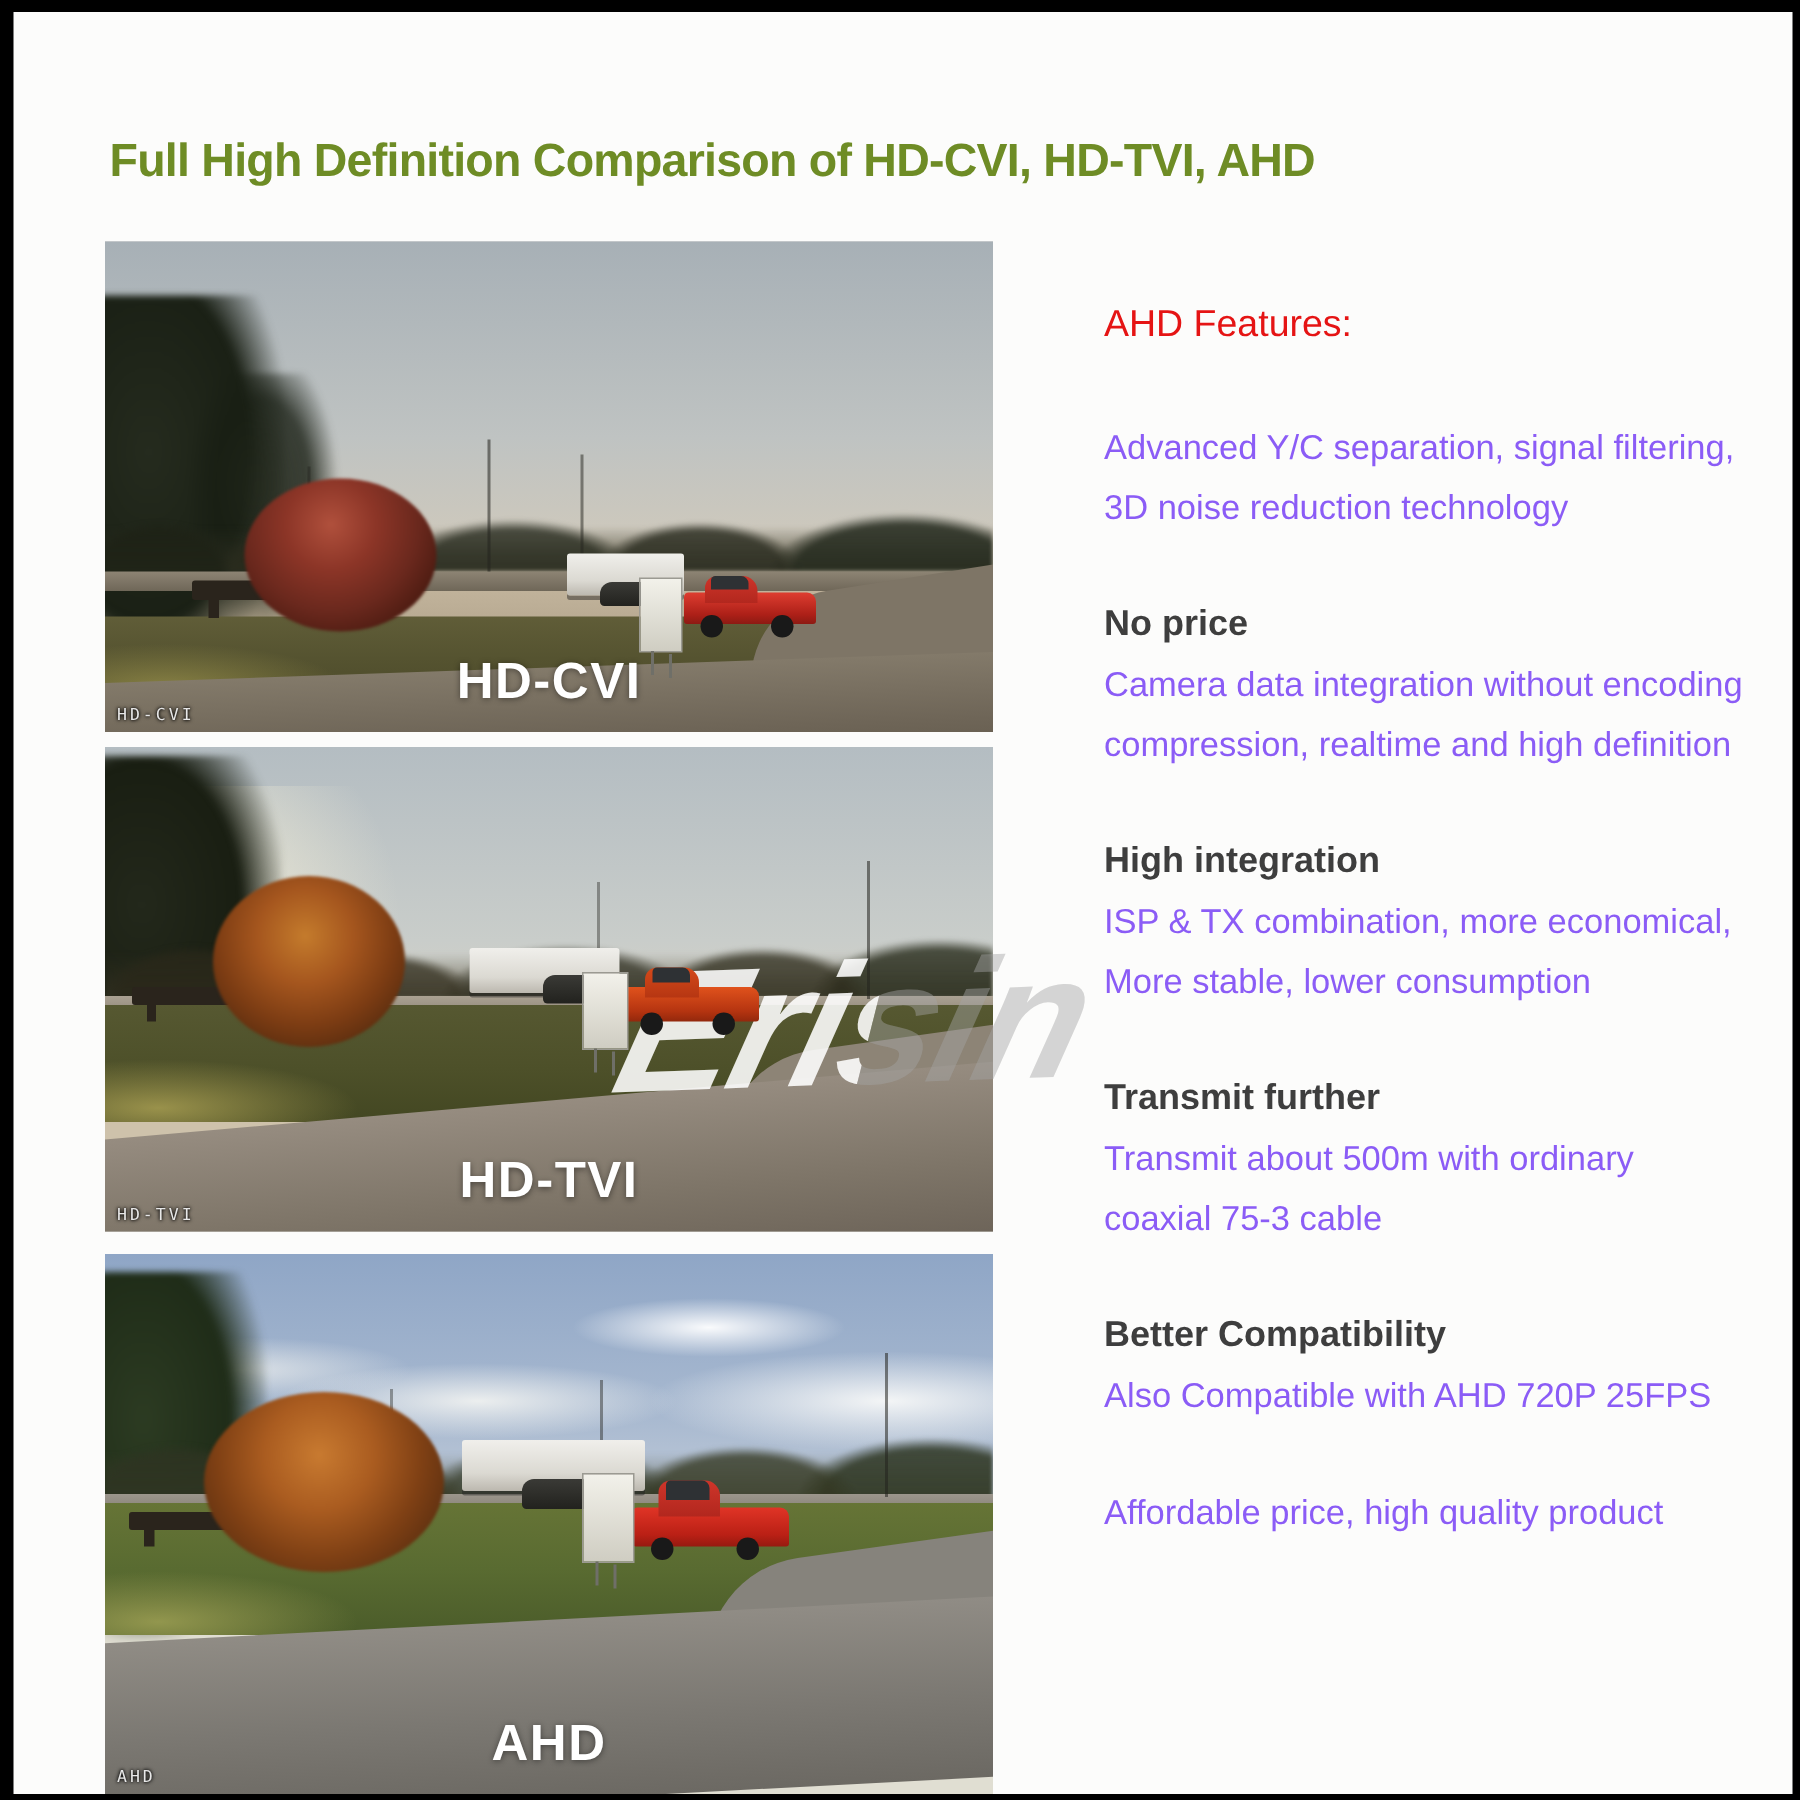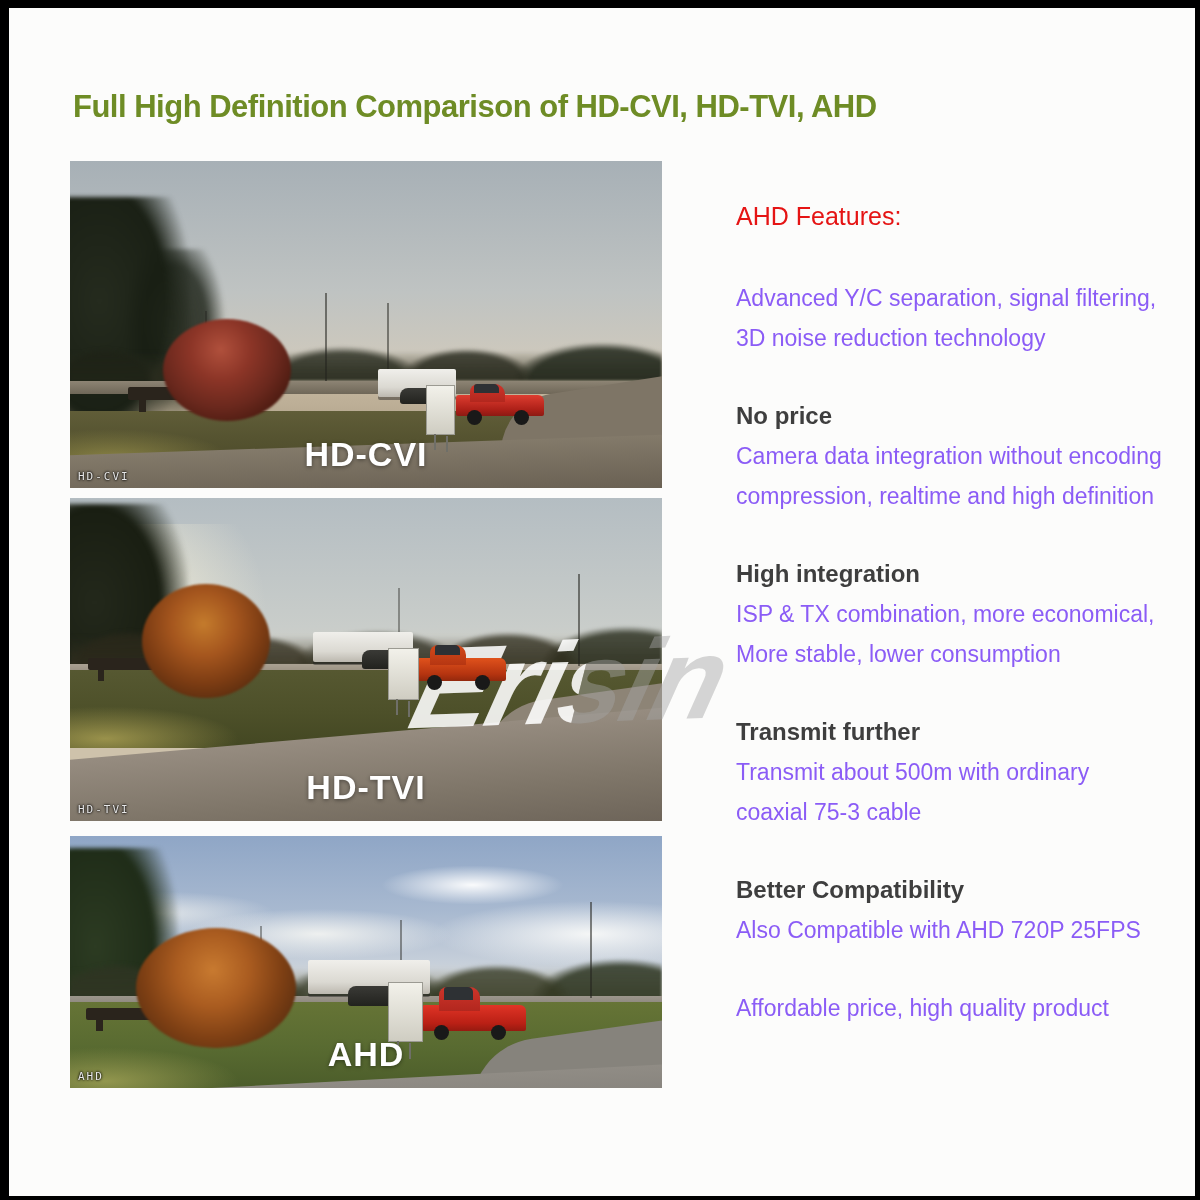--- a/index.html
+++ b/index.html
@@ -16,21 +16,21 @@
   
   .title{
     position:absolute;left:64px;top:60px;width:1060px;
     font-size:31px;font-weight:700;letter-spacing:-0.5px;
     color:#6e8c25;white-space:nowrap;
   }
   
   .photo{position:absolute;left:21px;width:592px;overflow:hidden;background:#9aa0a3;}
   #photo1{top:137px;height:327px;}
   #photo2{top:474px;height:323px;}
-  #photo3{top:812px;height:252px;}
+  #photo3{top:812px;height:360px;}
   .photo>div{position:absolute;}
   .sky{inset:0;}
   #photo1 .sky{background:linear-gradient(180deg,#a7b0b6 0%,#bfc3c2 40%,#ccc8bd 58%,#c2b49c 70%,#b5a78f 80%);}
   #photo2 .sky{background:linear-gradient(180deg,#b4bdc2 0%,#c9cdca 40%,#d6d2c4 55%,#cec2ab 68%);}
   #photo3 .sky{background:linear-gradient(180deg,#8fa6c6 0%,#a8b9d0 30%,#c6cfda 50%,#e0ded2 64%);}
   .clouds{left:0;right:0;top:0;height:140px;}
   #photo3 .clouds{background:
     radial-gradient(ellipse 130px 28px at 68% 35%, rgba(255,255,255,.95), transparent 70%),
     radial-gradient(ellipse 190px 36px at 42% 70%, rgba(248,248,244,.85), transparent 70%),
     radial-gradient(ellipse 220px 46px at 88% 70%, rgba(252,252,250,.9), transparent 72%),

